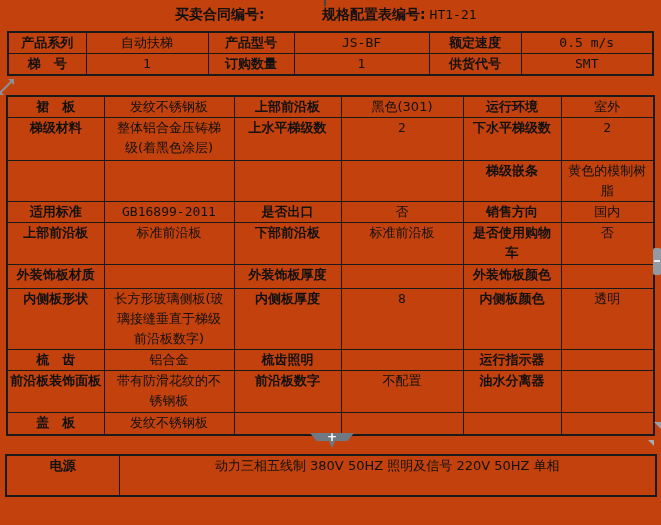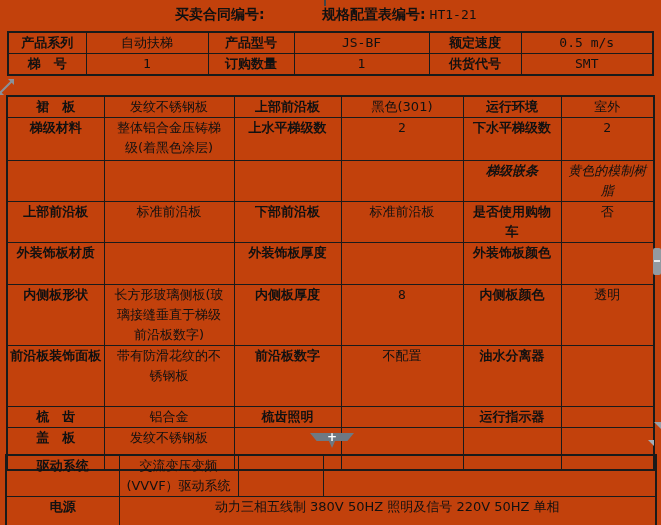--- a/index.html
+++ b/index.html
@@ -20,21 +20,21 @@
                  line-height:20px; padding:0 2px; white-space:pre-line; overflow:hidden; }
   td.lbl { font-weight:bold; }
   td.mono { font-family:"DejaVu Sans Mono", monospace; font-size:13px; }
 
   #info  { left:7px;  top:31px;  width:645px; }
   #info tr { height:21px; }
 
   #spec  { left:6px;  top:95px;  width:647px; }
   #spec tr:nth-child(1) { height:19px;margin-left:20px; }
   #spec tr:nth-child(2) { height:43px; }
-  #spec tr:nth-child(3) { height:39px;font-style:italic; }
+  #spec tr:nth-child(3) { height:39px; }
   #spec tr:nth-child(4) { height:20px; }
   #spec tr:nth-child(5) { height:42px; }
   #spec tr:nth-child(6) { height:24px;padding-left:44px; }
   #spec tr:nth-child(7) { height:61px; }
   #spec tr:nth-child(8) { height:21px; }
   #spec tr:nth-child(9) { height:42px; }
   #spec tr:nth-child(10){ height:22px; }
 
   #power { left:5px;  top:454px; width:650px; }
   #power tr:nth-child(1) { height:41px; }
@@ -142,20 +142,28 @@
     <tr>
       <td class="val"></td>
       <td class="val"></td>
       <td class="val"></td>
       <td class="val"></td>
       <td class="lbl">梯级嵌条</td>
       <td class="val">黄色的模制树
 脂</td>
     </tr>
     <tr>
+      <td class="lbl">适用标准</td>
+      <td class="mono">GB16899-2011</td>
+      <td class="lbl">是否出口</td>
+      <td class="val">否</td>
+      <td class="lbl">销售方向</td>
+      <td class="val">国内</td>
+    </tr>
+    <tr>
       <td class="lbl">上部前沿板</td>
       <td class="val">标准前沿板</td>
       <td class="lbl">下部前沿板</td>
       <td class="val">标准前沿板</td>
       <td class="lbl">是否使用购物
 车</td>
       <td class="val">否</td>
     </tr>
     <tr>
       <td class="lbl">外装饰板材质</td>
@@ -169,34 +177,34 @@
       <td class="lbl">内侧板形状</td>
       <td class="val">长方形玻璃侧板(玻
 璃接缝垂直于梯级
 前沿板数字)</td>
       <td class="lbl">内侧板厚度</td>
       <td class="mono">8</td>
       <td class="lbl">内侧板颜色</td>
       <td class="val">透明</td>
     </tr>
     <tr>
+      <td class="lbl">梳　齿</td>
+      <td class="val">铝合金</td>
+      <td class="lbl">梳齿照明</td>
+      <td class="val"></td>
+      <td class="lbl">运行指示器</td>
+      <td class="val"></td>
+    </tr>
+    <tr>
       <td class="lbl">前沿板装饰面板</td>
       <td class="val">带有防滑花纹的不
 锈钢板</td>
       <td class="lbl">前沿板数字</td>
       <td class="val">不配置</td>
       <td class="lbl">油水分离器</td>
-      <td class="val"></td>
-    </tr>
-    <tr>
-      <td class="lbl">梳　齿</td>
-      <td class="val">铝合金</td>
-      <td class="lbl">梳齿照明</td>
-      <td class="val"></td>
-      <td class="lbl">运行指示器</td>
       <td class="val"></td>
     </tr>
     <tr>
       <td class="lbl">盖　板</td>
       <td class="val">发纹不锈钢板</td>
       <td class="val"></td>
       <td class="val"></td>
       <td class="val"></td>
       <td class="val"></td>
     </tr>
@@ -208,27 +216,20 @@
   </div>
 
   <table class="doc" id="power">
     <colgroup>
         <col style="width:113px">
         <col style="width:119px">
         <col style="width:85px">
         <col style="width:333px">
       </colgroup>
     <tbody>
-        <tr>
-      <td class="lbl">驱动系统</td>
-      <td class="val">交流变压变频
-(VVVF）驱动系统</td>
-      <td class="val"></td>
-      <td class="val"></td>
-    </tr>
     <tr>
       <td class="lbl">电源</td>
       <td class="val" colspan="3">动力三相五线制 380V 50HZ 照明及信号 220V 50HZ 单相</td>
     </tr>
   </tbody>
     </table>
 
   <div class="scroll-thumb"></div>
   <div class="mark1"></div>
   <div class="mark2"></div>

